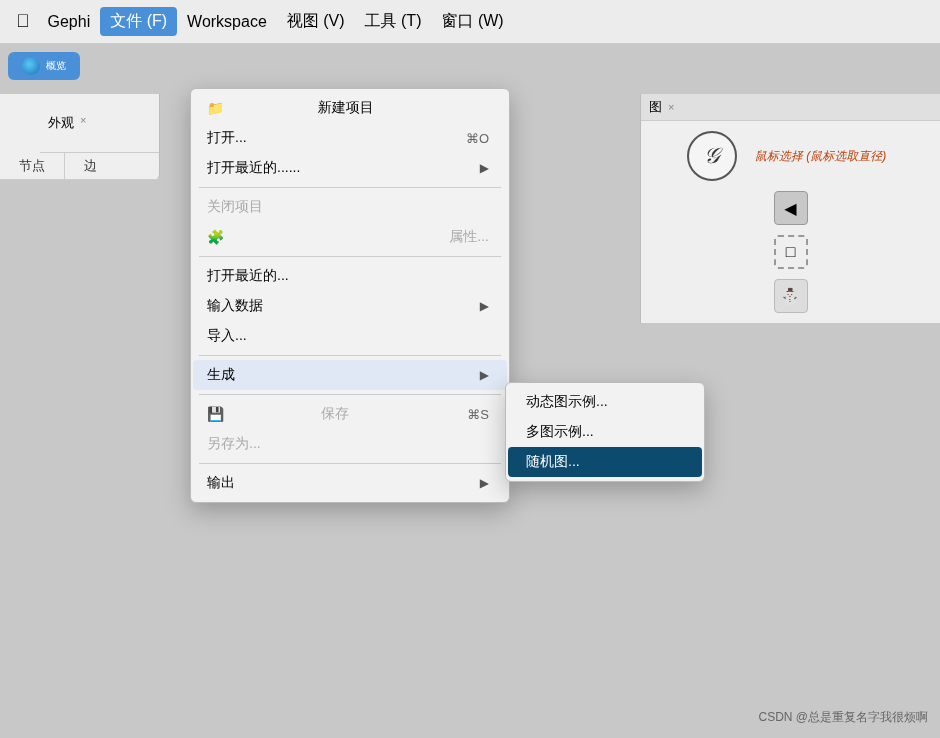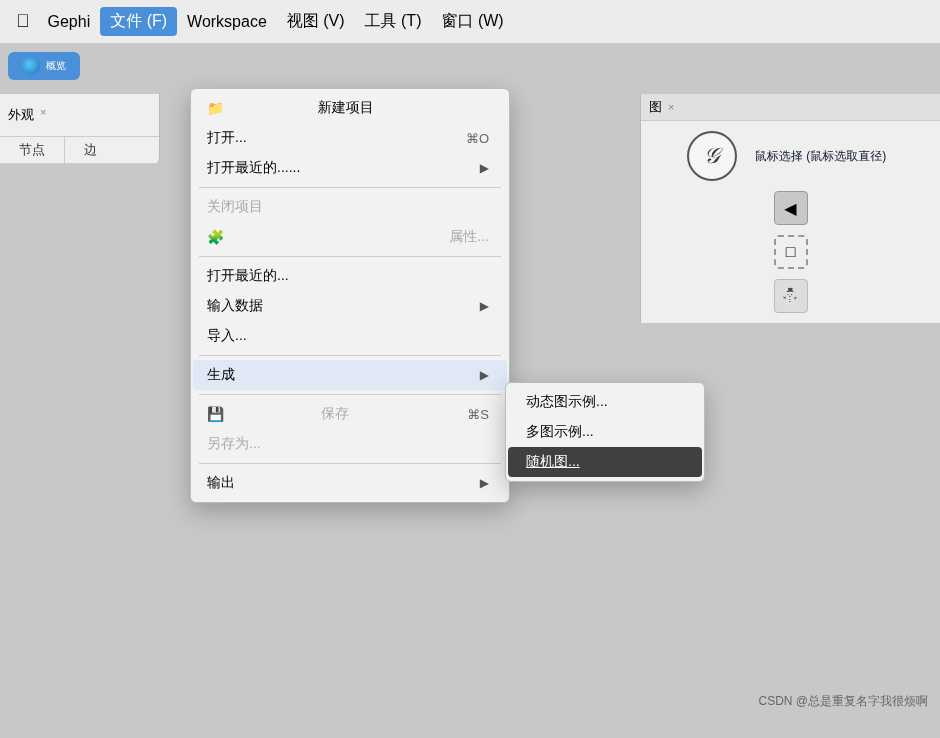--- a/index.html
+++ b/index.html
@@ -98,23 +98,24 @@
       top: 50px;
       left: 0;
       width: 160px;
       background: #efefef;
       border-right: 1px solid #bbb;
       border-radius: 0 0 6px 0;
     }
     .appearance-tab-bar {
       display: flex;
       align-items: flex-start;
-      padding: 12px 8px;
+      padding: 20px 8px;
       border-bottom: 1px solid #ccc;
       font-size: 13px;
+      margin-left: 40px;
     }
     .appearance-tab-bar .close-x {
       margin-left: 6px;
       color: #888;
       font-size: 11px;
       cursor: pointer;
     }
     .appearance-sub-tabs {
       display: flex;
       gap: 0;
@@ -168,22 +169,23 @@
       font-size: 22px;
       font-style: italic;
       font-family: Georgia, serif;
       color: #333;
       background: #f5f5f5;
     }
 
     
     .mouse-select-label {
       font-size: 12px;
-      color: #0f172a;
+      color: #c2410c;
       padding: 4px 8px;
+      font-style: italic;
     }
 
     
     .tool-icon {
       width: 34px;
       height: 34px;
       background: #ddd;
       border: 1px solid #bbb;
       border-radius: 4px;
       display: flex;
@@ -193,21 +195,21 @@
       cursor: pointer;
     }
     .tool-icon.active {
       background: #c8c8c8;
       border-color: #999;
     }
 
     
     .watermark {
       position: absolute;
-      bottom: 28px;
+      bottom: 12px;
       right: 12px;
       font-size: 12px;
       color: #666;
     }
 
     
     .dropdown-overlay {
       position: absolute;
       top: 0;
       left: 0;
@@ -283,23 +285,22 @@
       padding: 6px 18px;
       font-size: 14px;
       color: #000;
       display: flex;
       align-items: center;
       cursor: pointer;
       border-radius: 4px;
       margin: 0 2px;
     }
     .submenu-item.active-highlight {
-      background: #404040;
+      background: #0c4a6e;
       color: white;
-      text-decoration: underline;
     }
   </style>
 </head>
 <body>
 
 <div class="menubar">
   <span class="menubar-item apple"></span>
   <span class="menubar-item">Gephi</span>
   <span class="menubar-item active">文件 (F)</span>
   <span class="menubar-item">Workspace</span>

